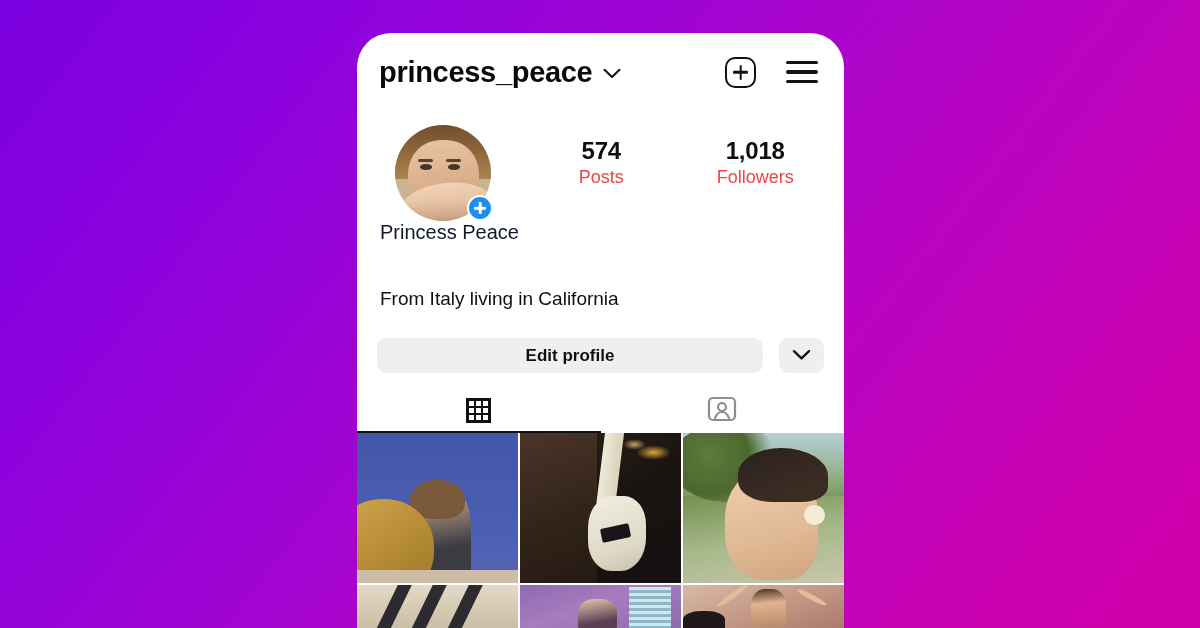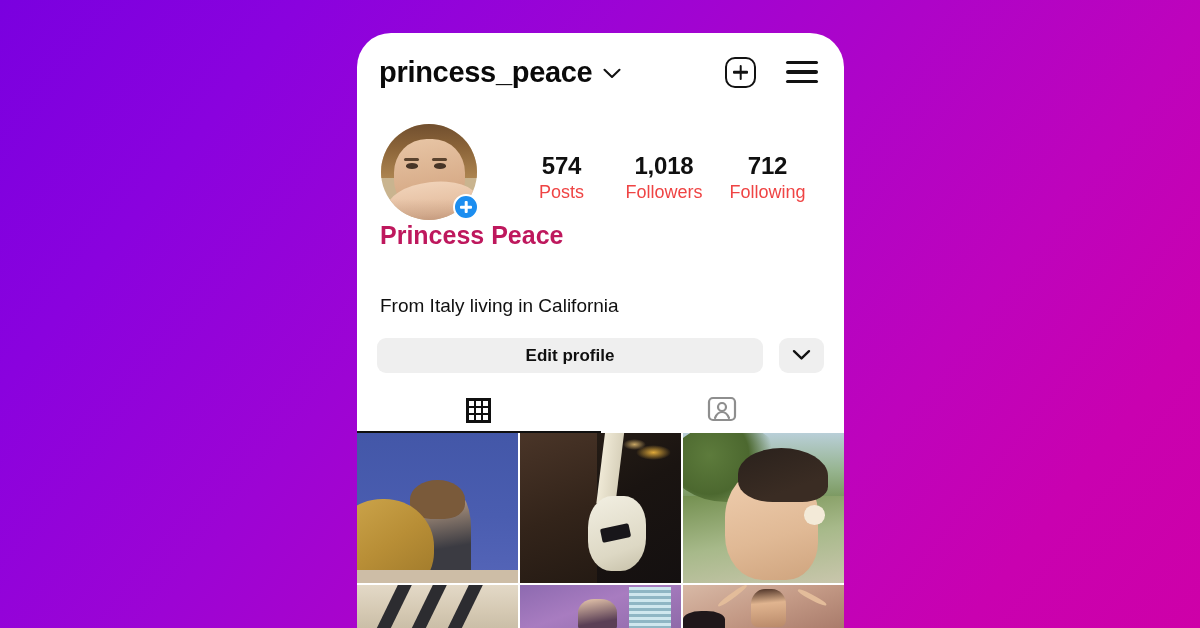--- a/index.html
+++ b/index.html
@@ -83,25 +83,25 @@
     width: 32px; height: 22px;
     display: flex; flex-direction: column; justify-content: space-between;
     flex: 0 0 auto;
     margin-right: 4px;
   }
   .burger span { display: block; height: 3.1px; background: #121212; border-radius: 2px; }
 
   
   .statrow {
     position: absolute;
-    left: 1px; top: 78px;
+    left: 15px; top: 78px;
     width: 100%;
     height: 108px;
     display: flex;
-    align-items: center;
+    align-items: flex-start;
     padding: 14px 20px 0 23px;
   }
   .avatar-wrap {
     position: relative;
     width: 96px; height: 96px;
     flex: 0 0 auto;
   }
   .avatar {
     width: 96px; height: 96px;
     border-radius: 50%;
@@ -174,21 +174,21 @@
     font-size: 18px; color: #ef4444; line-height: 1.3; margin-top: 1px;
   }
 
   
   .bio {
     position: absolute;
     left: 23px; top: 186px;
     width: 420px;
   }
   .display-name {
-    font-size: 25px; font-weight: bold; color: #be185d; line-height: 1.35;
+    font-size: 20px; font-weight: normal; color: #0f172a; line-height: 1.35;
   }
   .bio-line {
     font-size: 19px; color: #101010; line-height: 1.4; margin-top: 40px;
   }
 
   
   .btnrow {
     position: absolute;
     left: 20px; top: 305px;
     width: 447px;
@@ -463,24 +463,20 @@
 
       <div class="stats">
         <div class="stat">
           <div class="stat-num">574</div>
           <div class="stat-label">Posts</div>
         </div>
         <div class="stat">
           <div class="stat-num">1,018</div>
           <div class="stat-label">Followers</div>
         </div>
-        <div class="stat">
-          <div class="stat-num">712</div>
-          <div class="stat-label">Following</div>
-        </div>
       </div>
     </div>
 
     <div class="bio">
       <div class="display-name">Princess Peace</div>
       <div class="bio-line">From Italy living in California</div>
     </div>
 
     <div class="btnrow">
       <div class="edit-btn">Edit profile</div>

